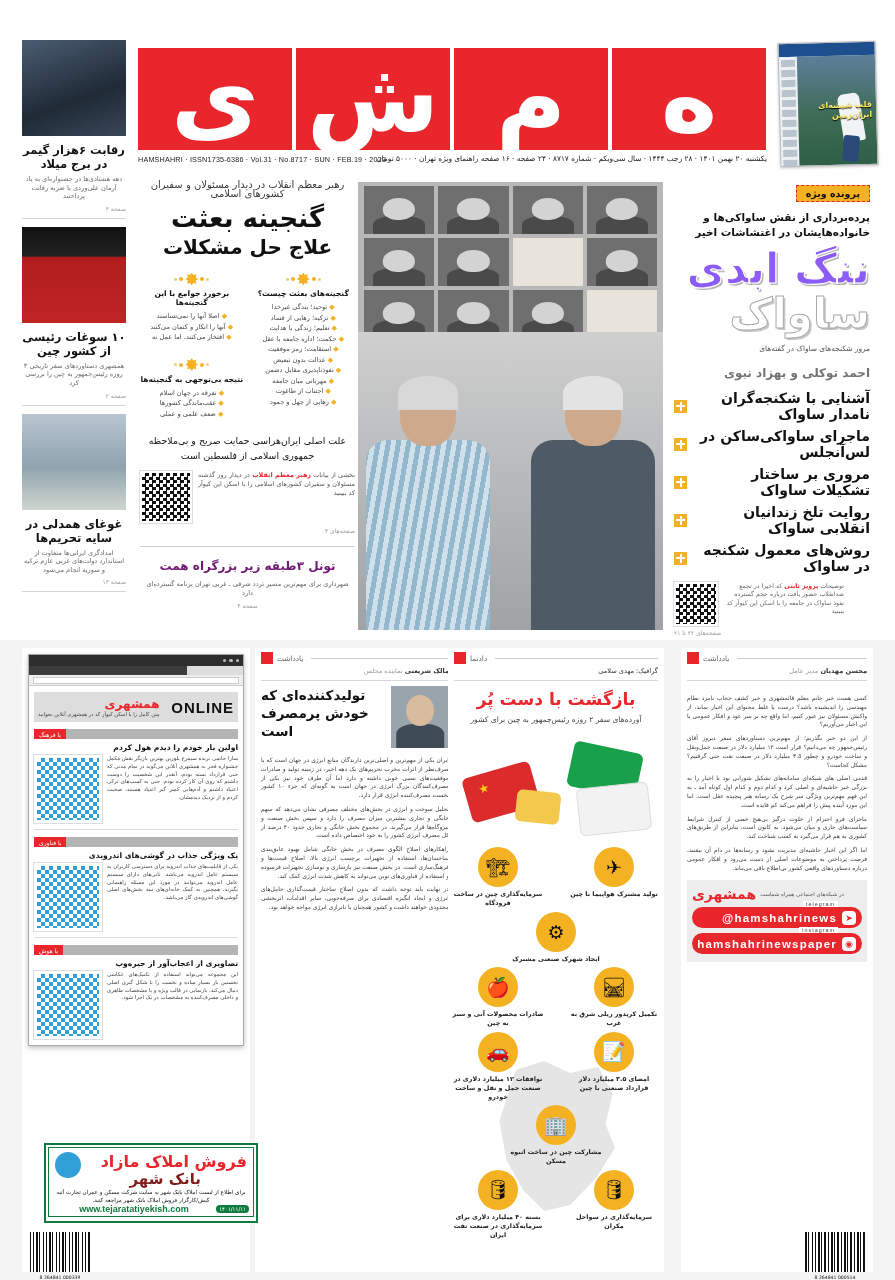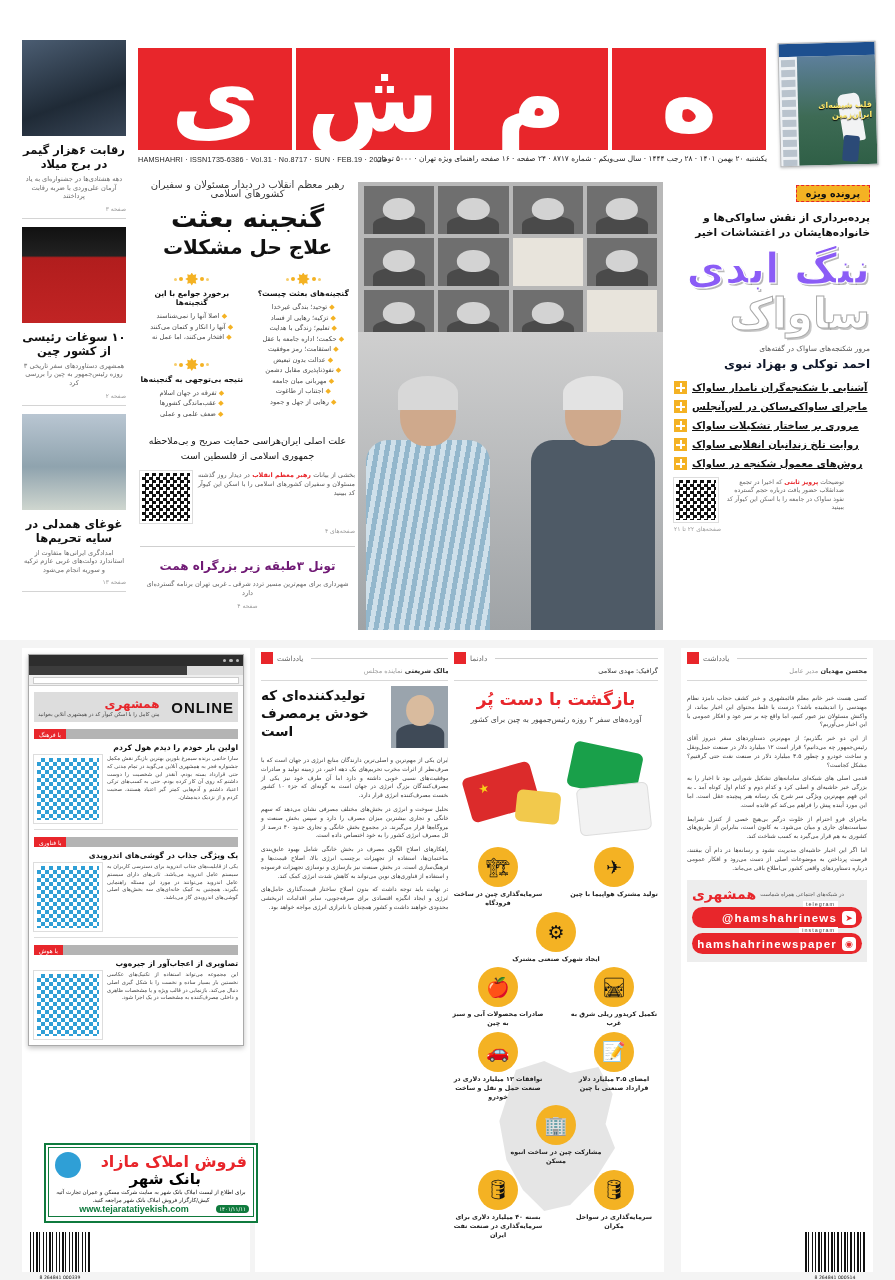--- a/index.html
+++ b/index.html
@@ -95,24 +95,24 @@
   .man.right .hair{background:#e3e3e3;}
 
   .ms-text{position:absolute;right:0;top:0;width:196px;}
   .badge{display:inline-block;background:#f4b223;color:#111;font-size:9.5px;font-weight:bold;padding:2px 9px;border:1.5px dashed #e8262b;}
   .ms-lead{margin-top:8px;font-size:10.5px;line-height:15px;font-weight:bold;text-align:right;color:#111;}
   .ms-title{margin-top:6px;text-align:right;}
   .ms-title .l1,.ms-title .l2{font-weight:bold;color:#8b5cf6;-webkit-text-stroke:1.2px #fff;text-shadow:2px 2px 0 rgba(0,0,0,.28);letter-spacing:-1px;}
   .ms-title .l1{font-size:42px;line-height:46px;display:block;}
   .ms-title .l2{font-size:42px;line-height:44px;display:block;color:#fff;-webkit-text-stroke:1px #aaa;text-shadow:2px 2px 0 rgba(0,0,0,.22);}
   .ms-sub{margin-top:8px;font-size:7.4px;color:#555;text-align:right;}
-  .ms-names{margin-top:4px;font-size:12px;font-weight:bold;color:#0f172a;text-align:right;}
+  .ms-names{margin-top:13px;font-size:12px;font-weight:bold;color:#737373;text-align:right;}
   .bullets{margin-top:10px;}
   .blt{display:flex;align-items:center;justify-content:flex-end;gap:5px;margin-bottom:6px;}
-  .blt .lbl{font-size:10px;font-weight:bold;color:#111;text-decoration:underline;}
+  .blt .lbl{font-size:14px;font-weight:bold;color:#111;}
   .plus{width:13px;height:13px;background:#f4b223;position:relative;flex:none;}
   .plus::before,.plus::after{content:"";position:absolute;background:#fff;}
   .plus::before{left:5.5px;top:2px;width:2.2px;height:9px;}
   .plus::after{top:5.5px;left:2px;height:2.2px;width:9px;}
   .ms-foot{display:flex;gap:6px;justify-content:flex-end;margin-top:8px;}
   .ms-foot .t{font-size:6.2px;line-height:8.4px;color:#666;text-align:right;max-width:120px;}
   .ms-foot .t b{color:#e8262b;}
   .ms-foot .qr{width:40px;height:40px;}
   .ms-pg{font-size:6px;color:#9a9a9a;text-align:left;margin-top:3px;}
 
@@ -162,21 +162,21 @@
   .qcard .qbody{display:flex;gap:5px;direction:rtl;}
   .qcard .qtxt{flex:1;font-size:5.4px;line-height:7.8px;color:#444;text-align:justify;}
   .qcard .qimg{width:62px;height:62px;flex:none;background:
       repeating-conic-gradient(#2f9fd6 0 25%,#fff 0 50%) 0 0/8px 8px;border:3px solid #fff;outline:1px solid #ddd;}
   .qsep{height:1px;background:#ddd;margin:6px 0;}
 
   
   .ad{position:absolute;left:44px;top:1143px;width:210px;height:76px;border:2px solid #0f7a3d;background:#fff;overflow:hidden;}
   .ad .inner{border:1px solid #0f7a3d;margin:2px;height:68px;position:relative;}
   .ad .t1{position:absolute;right:6px;top:4px;font-size:16px;font-weight:bold;color:#e8262b;}
-  .ad .t2{position:absolute;right:52px;top:22px;font-size:15px;font-weight:bold;color:#000000;}
+  .ad .t2{position:absolute;right:52px;top:22px;font-size:15px;font-weight:bold;color:#7f1d1d;}
   .ad .logo{position:absolute;left:6px;top:4px;width:26px;height:26px;border-radius:50%;background:#2f9fd6;}
   .ad .t3{position:absolute;right:6px;top:40px;left:6px;font-size:5.6px;line-height:8px;color:#111;text-align:center;}
   .ad .t4{position:absolute;left:6px;bottom:2px;right:40px;font-size:9px;font-weight:bold;color:#0f7a3d;text-align:center;font-family:"Liberation Sans",sans-serif;}
   .ad .date{position:absolute;right:4px;bottom:3px;background:#0f7a3d;color:#fff;font-size:5.4px;padding:1px 3px;border-radius:7px;}
 
   .barcode{position:absolute;width:60px;height:40px;background:repeating-linear-gradient(90deg,#111 0 1.5px,#fff 1.5px 3px,#111 3px 4px,#fff 4px 6.5px);}
   .barcode.l{left:30px;top:1232px;}
   .barcode.r{left:805px;top:1232px;}
   .barcode .num{position:absolute;left:0;right:0;bottom:-8px;font-size:4.6px;text-align:center;color:#111;}
 

